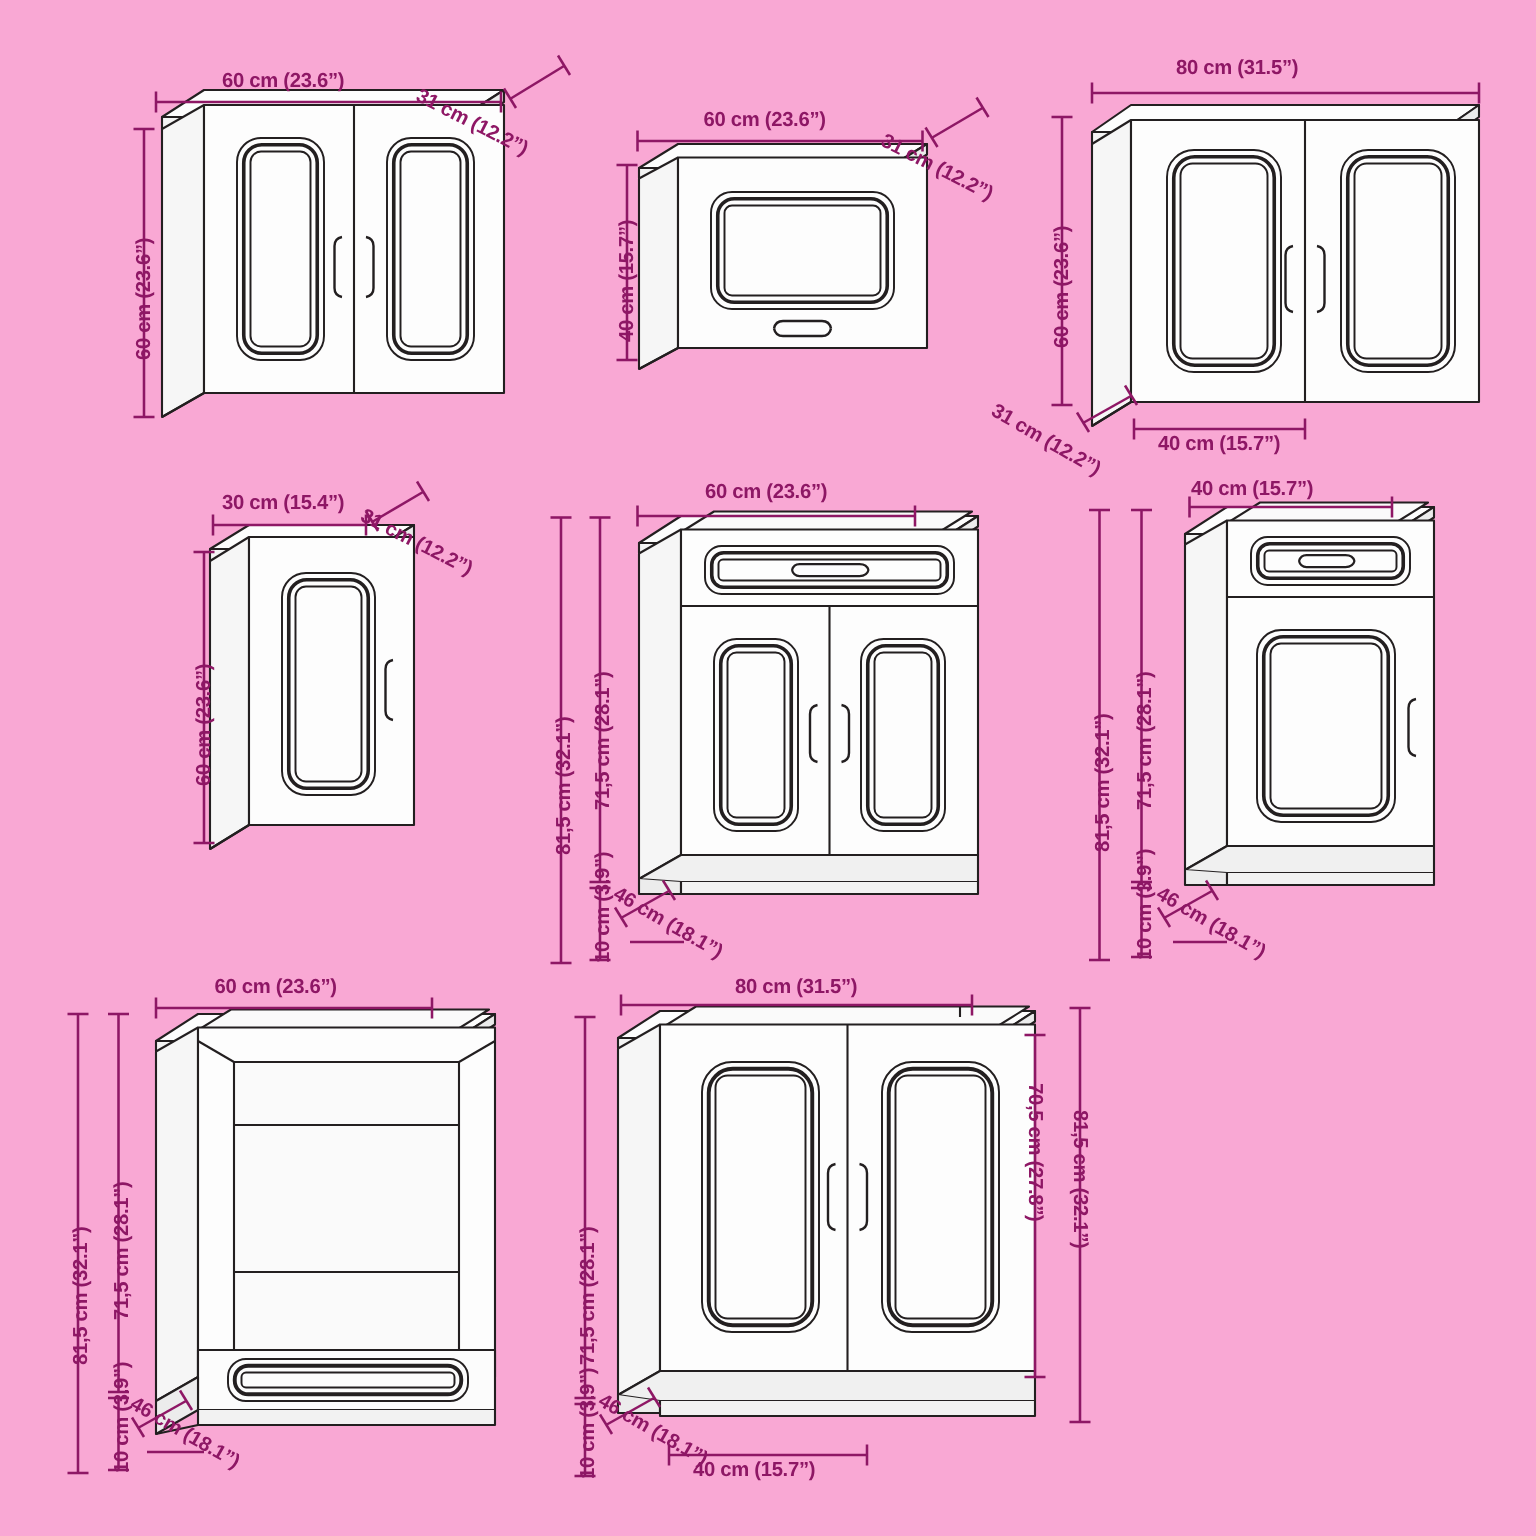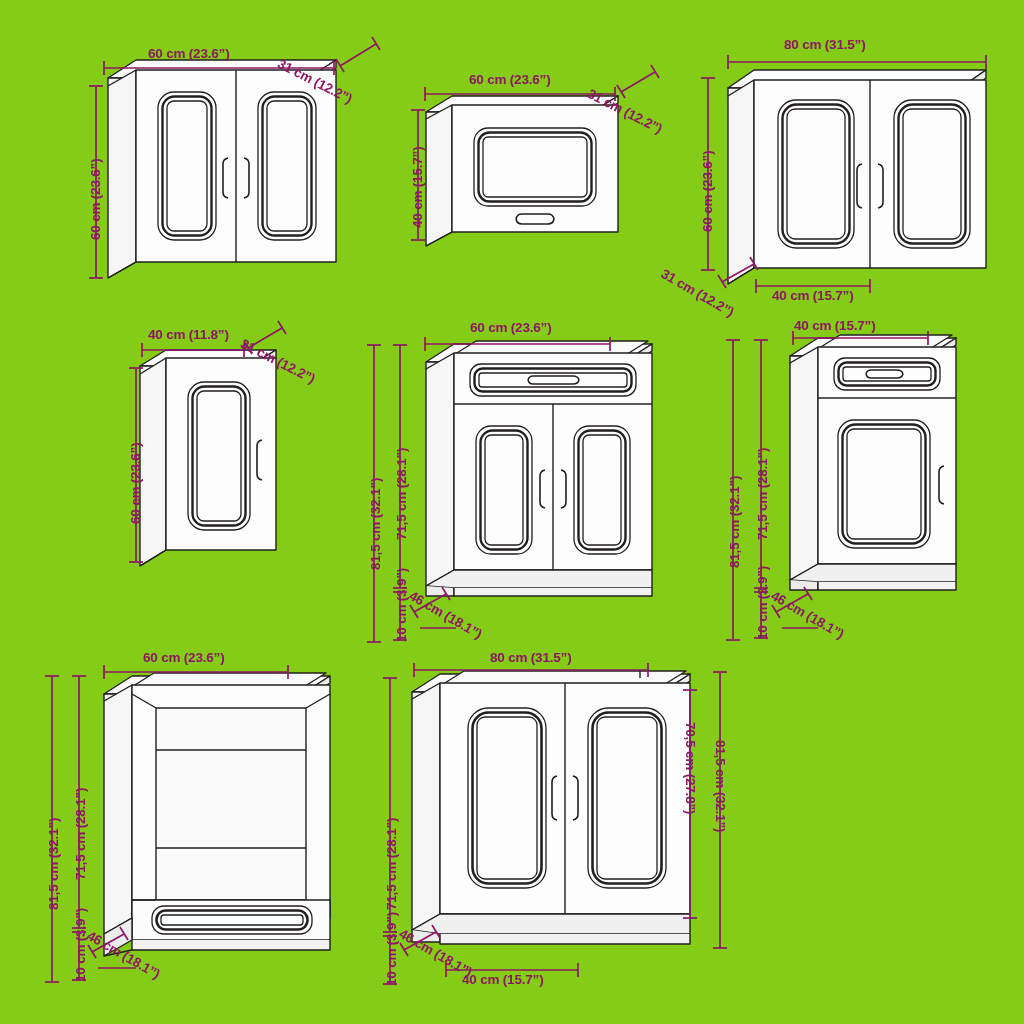--- a/index.html
+++ b/index.html
@@ -4,21 +4,21 @@
 <style>
   html, body {
     margin: 0;
     padding: 0;
     background: #ffffff;
   }
   #canvas {
     position: relative;
     width: 1024px;
     height: 1024px;
-    background: #84cc16;
+    background: #f9a8d4;
     font-family: "Liberation Sans", sans-serif;
     overflow: hidden;
   }
   .unit {
     position: absolute;
   }
   .unit svg { display: block; overflow: visible; }
 
   
   .dimlabel {
@@ -210,21 +210,21 @@
       <g fill="none" stroke="#231f20" stroke-width="1.3">
         <rect x="60" y="42" width="62" height="148" rx="16" ry="16"></rect>
         <rect x="64.5" y="46.5" width="53" height="139" rx="12" ry="12" stroke-width="2.4"></rect>
         <rect x="69" y="51" width="44" height="130" rx="7" ry="7"></rect>
       </g>
       <g fill="none" stroke="#231f20" stroke-width="1.6">
         <path d="M134 100 q-5 1 -5 6 l0 28 q0 5 5 6"></path>
       </g>
     </svg>
   </div>
-  <div class="dimlabel" style="left:148px; top:327px;">40 cm (11.8”)</div>
+  <div class="dimlabel" style="left:148px; top:327px;">30 cm (15.4”)</div>
   <svg class="unit" style="left:0; top:0;" width="1024" height="1024">
     <g stroke="#8e1765" stroke-width="1.7" fill="none">
 
       <line x1="142" y1="350" x2="244" y2="350"></line>
       <line x1="142" y1="343" x2="142" y2="357"></line>
       <line x1="244" y1="343" x2="244" y2="357"></line>
 
       <line x1="248" y1="348" x2="282" y2="328"></line>
       <line x1="244" y1="341" x2="252" y2="354"></line>
       <line x1="278" y1="321" x2="286" y2="334"></line>

